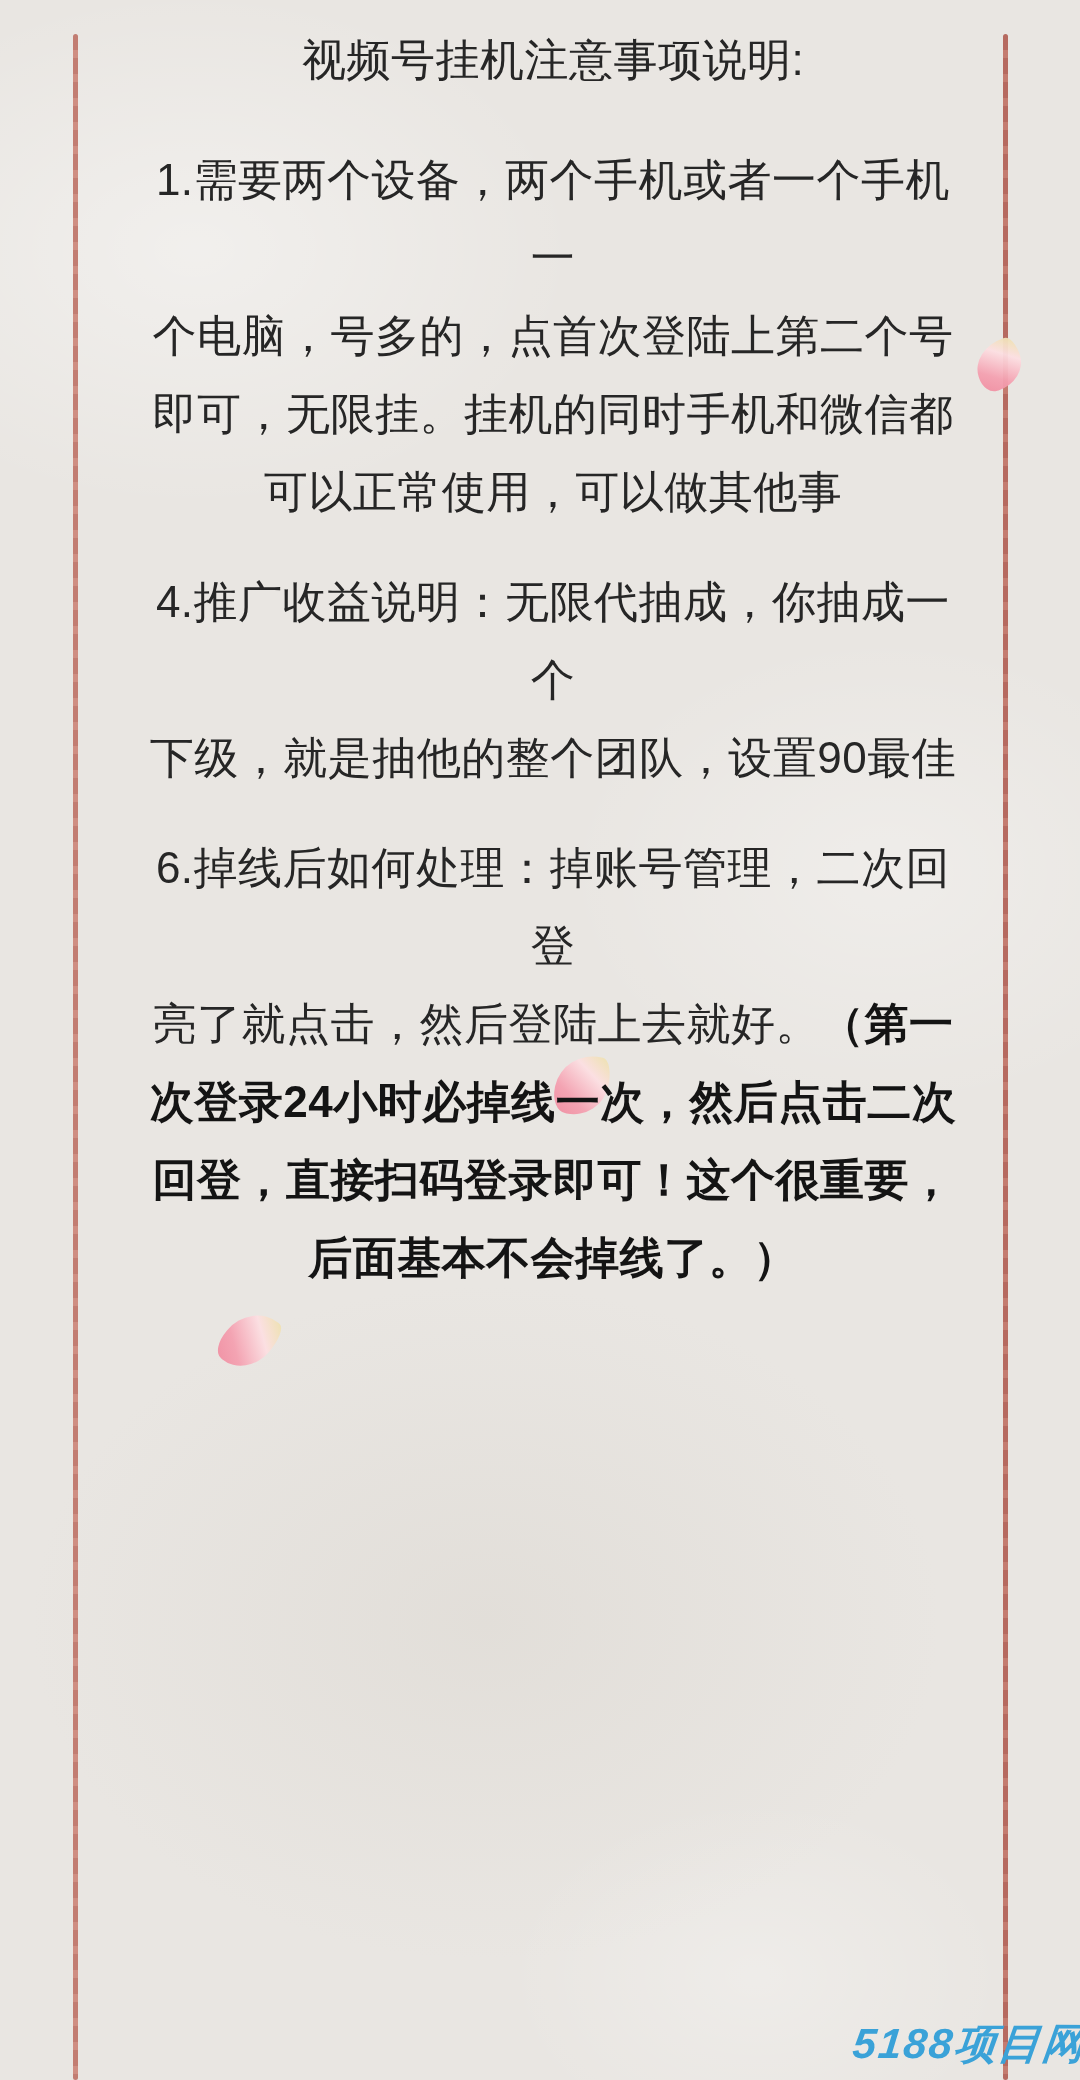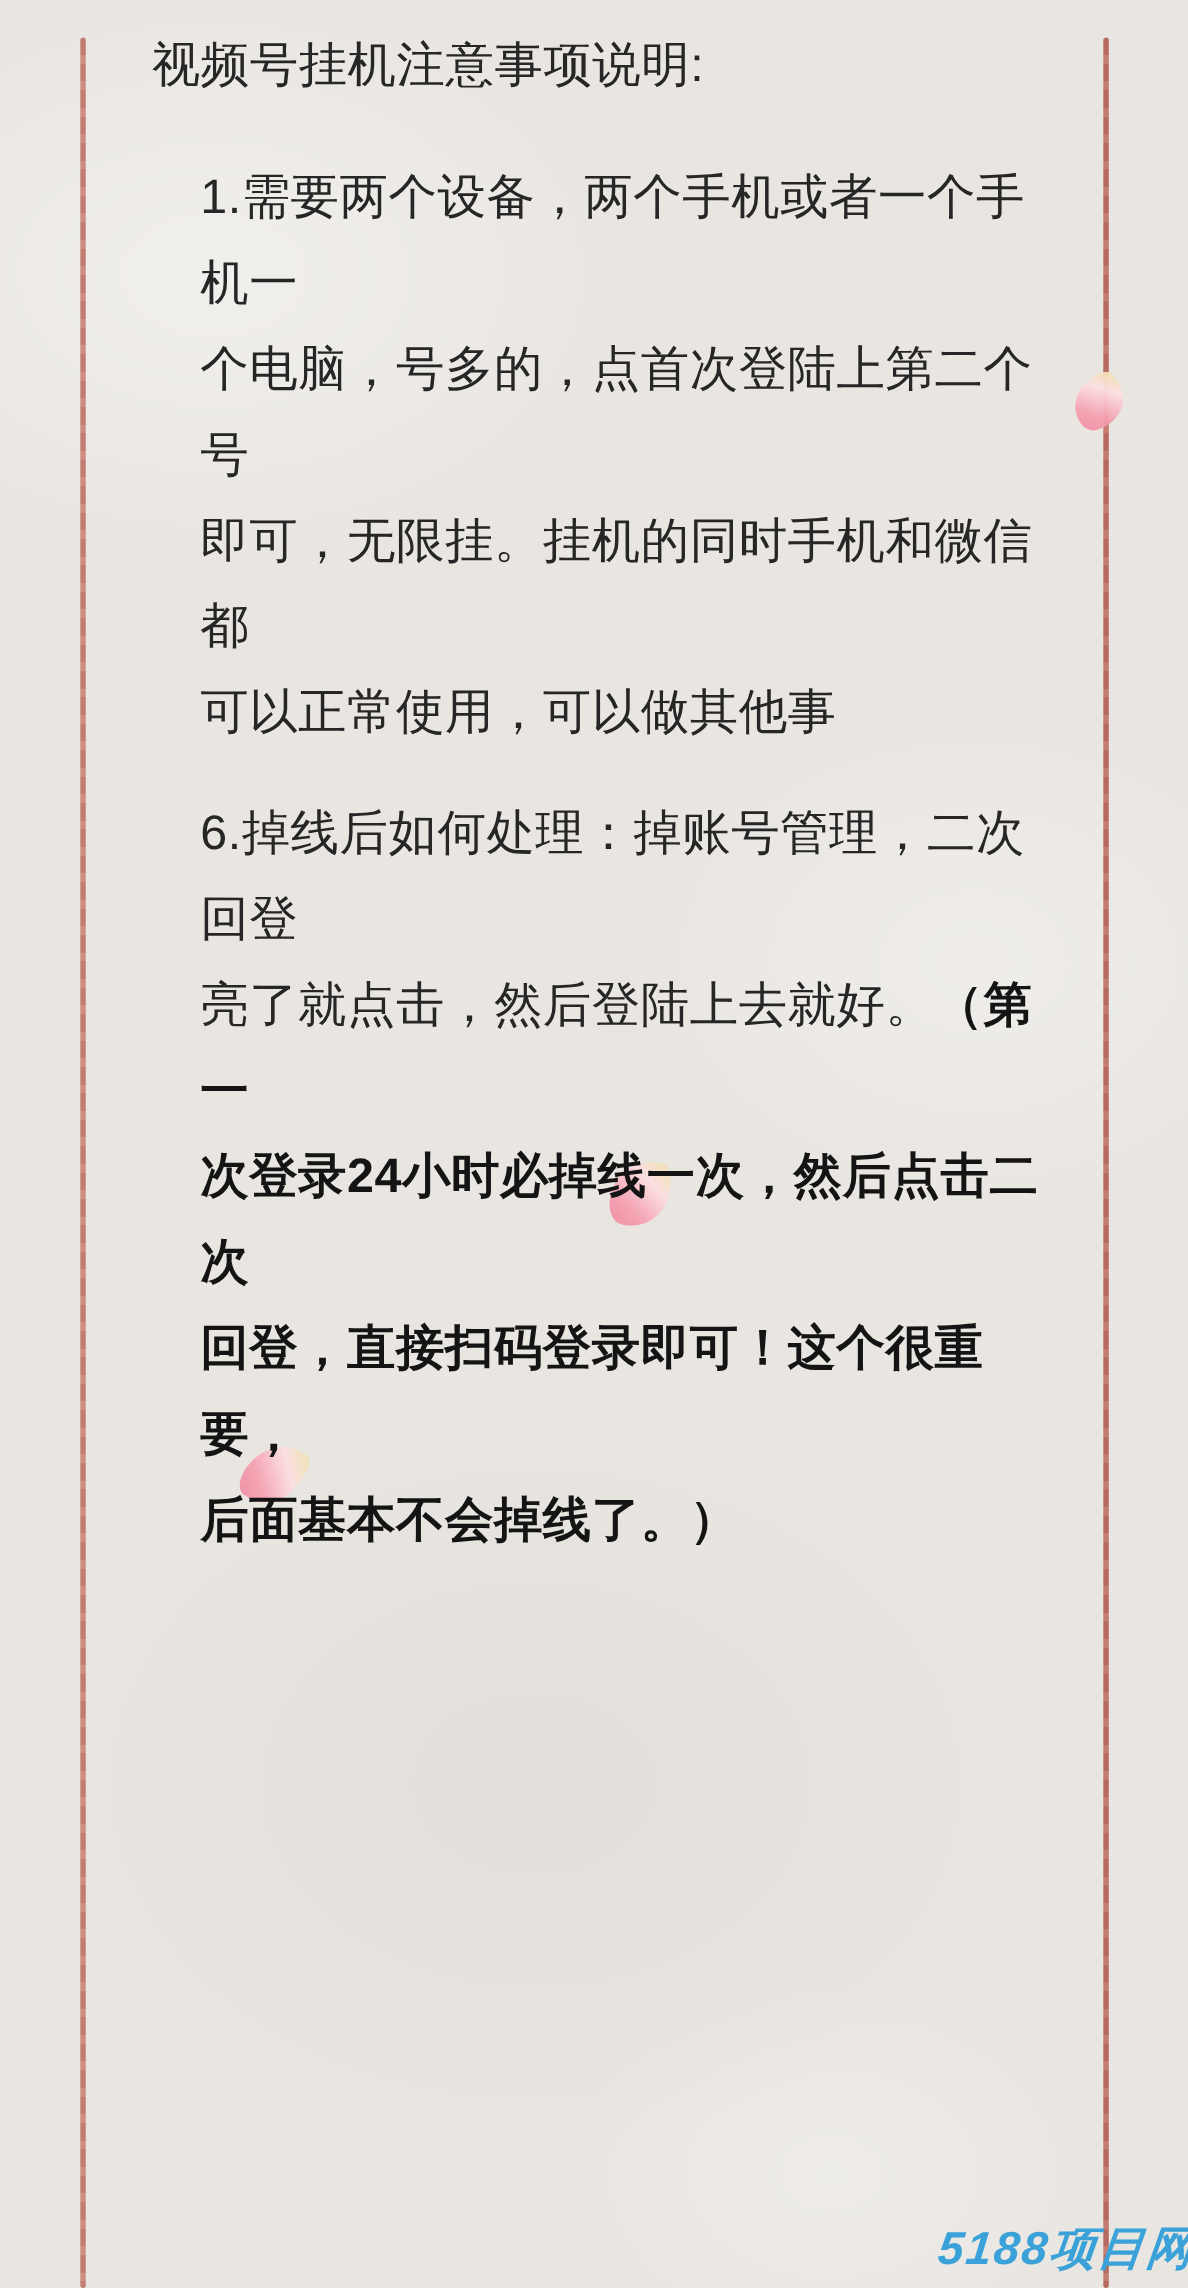--- a/index.html
+++ b/index.html
@@ -11,20 +11,21 @@
   .paper {
     position: relative;
     width: 1080px; height: 2080px;
     background-color: #e9e6e2;
     background-image:
       radial-gradient(ellipse 620px 420px at 18% 12%, rgba(255,255,255,0.38), transparent 62%),
       radial-gradient(ellipse 540px 400px at 82% 42%, rgba(255,255,255,0.28), transparent 60%),
       radial-gradient(ellipse 700px 520px at 45% 78%, rgba(211,206,198,0.32), transparent 65%),
       radial-gradient(ellipse 420px 300px at 70% 95%, rgba(255,255,255,0.25), transparent 60%);
     overflow: hidden;
+    text-align: center;
   }
   .accent-line {
     position: absolute;
     top: 34px; bottom: 0;
     width: 5px;
     border-radius: 3px;
   }
   .accent-line.left  {
     left: 73px;
     background: repeating-linear-gradient(to bottom, #c27d72 0 16px, #cf8e82 16px 24px);
@@ -40,21 +41,21 @@
   }
   .title, .para {
     font-size: 44px;
     line-height: 78px;
     color: #262626;
     letter-spacing: 0.5px;
     white-space: pre-line;
     margin: 0;
   }
   .title { margin-bottom: 42px; }
-  .para  { margin-bottom: 32px; margin-left: 44px; }
+  .para  { margin-bottom: 32px; }
   .para:last-child { margin-bottom: 0; }
   .bold  { font-weight: 700; color: #141414; }
   .petal {
     position: absolute;
     background: linear-gradient(215deg, #ece2a8 0%, #fcdfe2 32%, #f4a0b0 70%, #f08ca0 100%);
     border-radius: 78% 22% 70% 30% / 62% 45% 58% 38%;
     opacity: 0.95;
   }
   .petal.a { left: 976px;  top: 341px;  width: 46px; height: 48px; transform: rotate(-18deg); }
   .petal.b { left: 556px;  top: 1054px; width: 52px; height: 62px; transform: rotate(12deg); }
@@ -83,20 +84,22 @@
   <div class="petal b"></div>
   <div class="petal c"></div>
 
   <div class="content">
     <p class="title">视频号挂机注意事项说明:</p>
 
     <p class="para">1.需要两个设备，两个手机或者一个手机一
 个电脑，号多的，点首次登陆上第二个号
 即可，无限挂。挂机的同时手机和微信都
 可以正常使用，可以做其他事</p>
+    <p class="para">4.推广收益说明：无限代抽成，你抽成一个
+下级，就是抽他的整个团队，设置90最佳</p>
     <p class="para"><span>6.掉线后如何处理：掉账号管理，二次回登
 亮了就点击，然后登陆上去就好。</span><span class="bold">（第一
 次登录24小时必掉线一次，然后点击二次
 回登，直接扫码登录即可！这个很重要，
 后面基本不会掉线了。）</span></p>
 
   </div>
 
   <div class="watermark">5188项目网</div>
 

